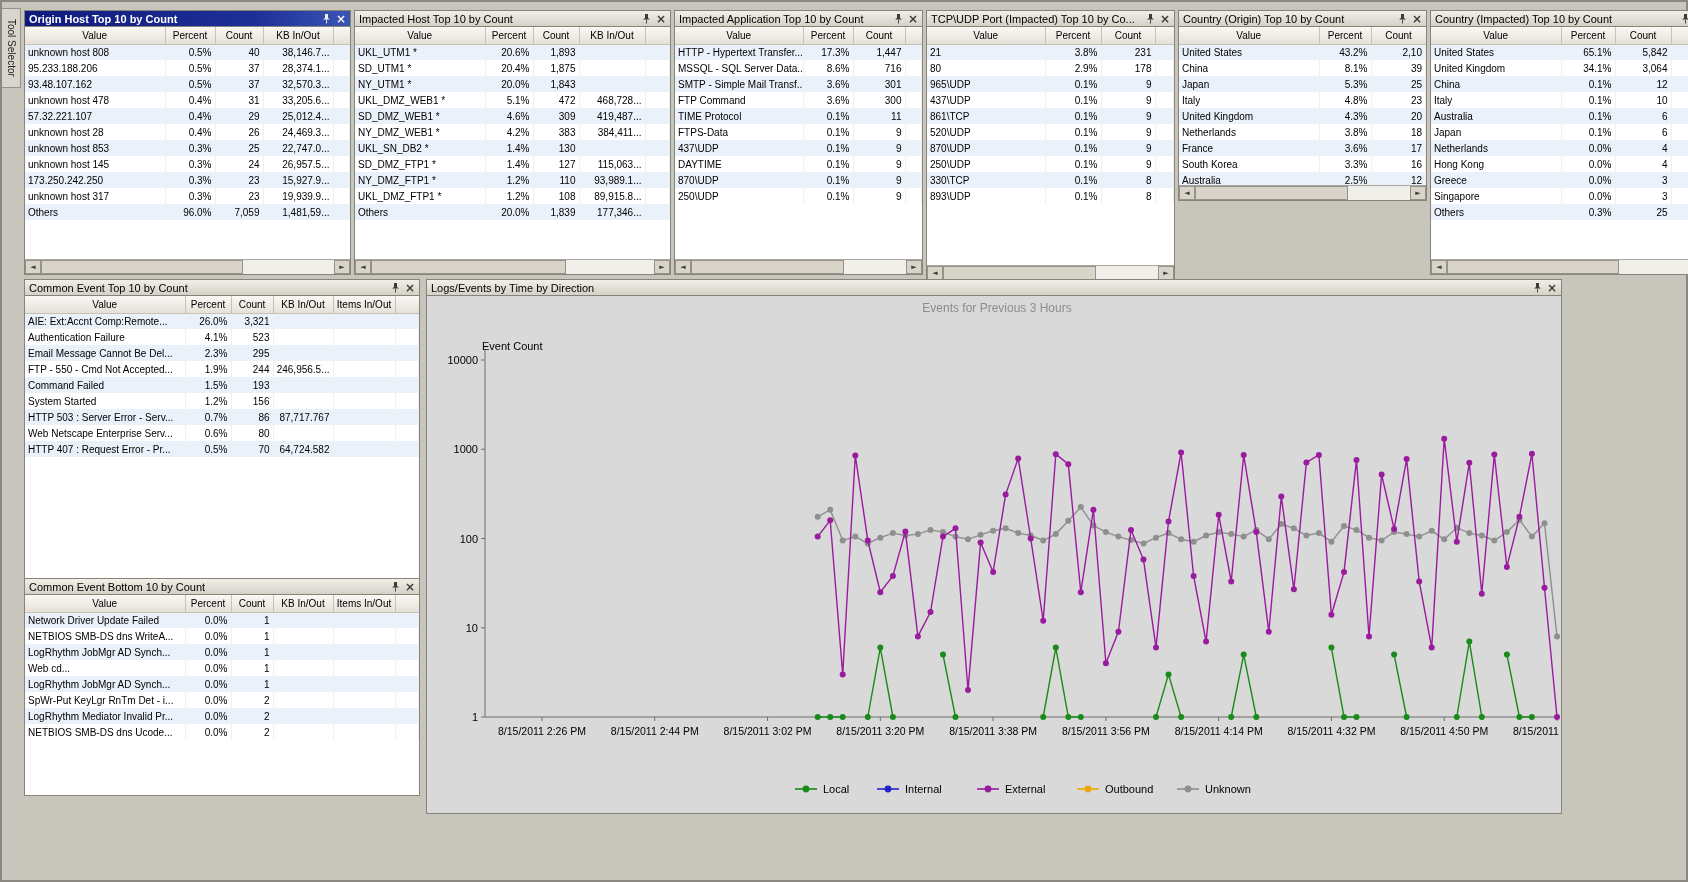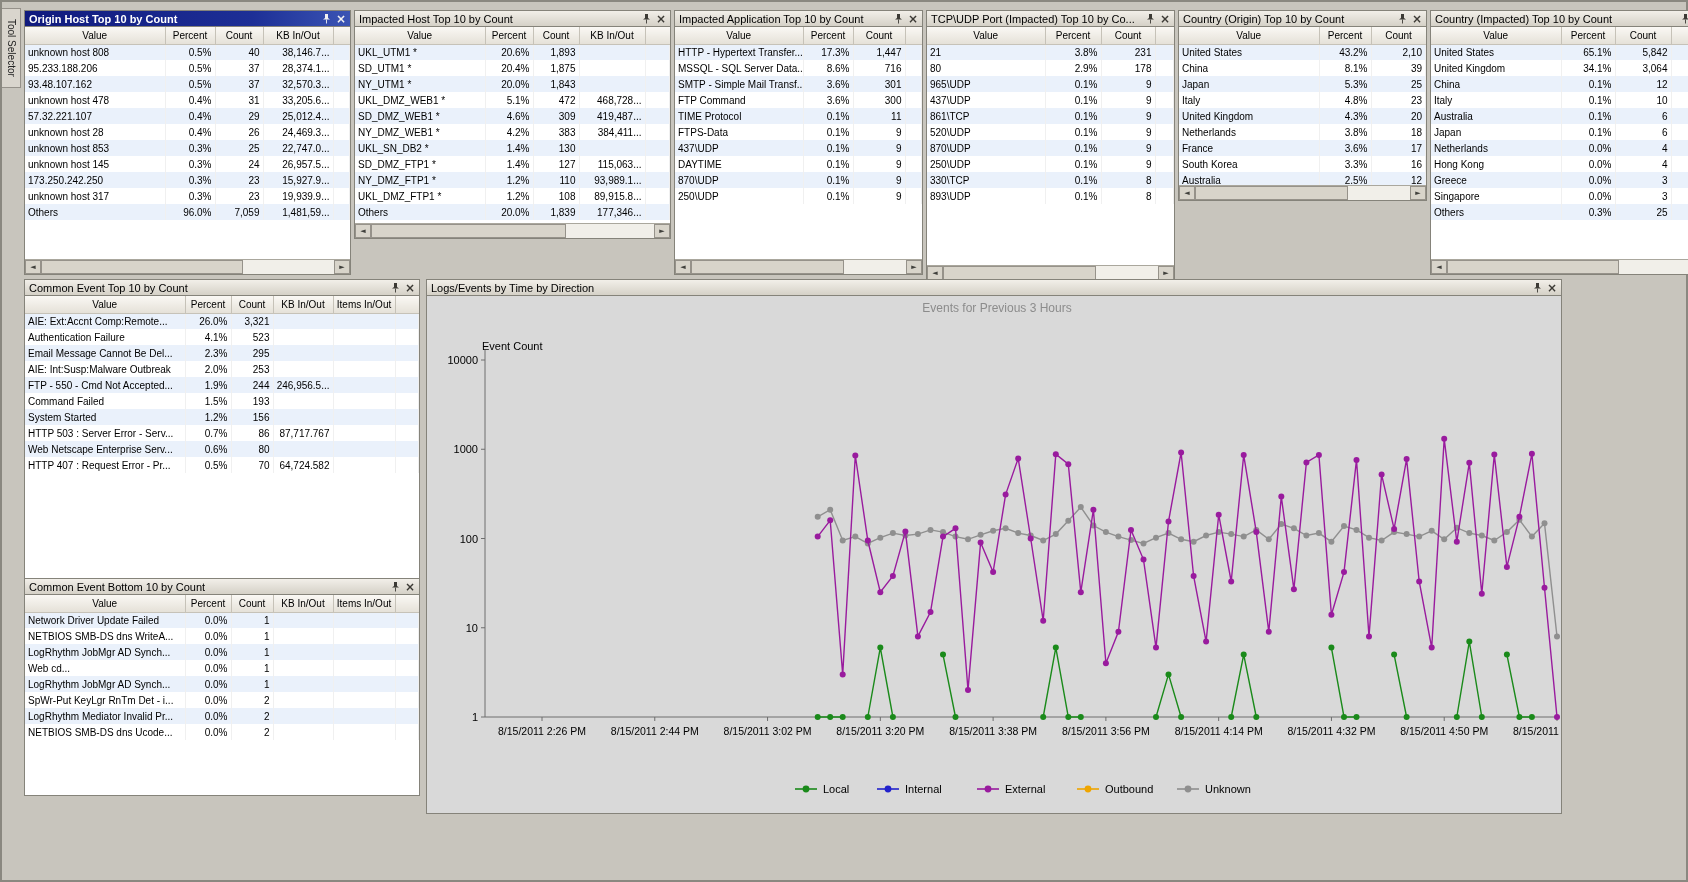--- a/index.html
+++ b/index.html
@@ -157,21 +157,21 @@
         </table>
     </div>
     <div class="hscroll">
       <div class="sb-btn">◄</div>
       <div class="sb-thumb" style="width:62%"></div>
       <div class="sb-spacer"></div>
       <div class="sb-btn">►</div>
     </div>
   </div>
 
-  <div class="panel" style="left:352px;top:8px;width:317px;height:229px">
+  <div class="panel" style="left:352px;top:8px;width:317px;height:265px">
     <div class="titlebar">
       <span class="title">Impacted Host Top 10 by Count</span>
       <span class="icon">
           <svg width="9" height="10" viewBox="0 0 9 10">
             <path d="M3 0h3v4l2 1.5H1L3 4Z" fill="currentColor"></path>
             <rect x="4.1" y="5.5" width="0.9" height="4" fill="currentColor"></rect>
           </svg>
         </span>
       <span class="icon close">×</span>
     </div>
@@ -721,28 +721,20 @@
               <td class="num">4.1%</td>
               <td class="num">523</td>
               <td class="num"></td>
               <td class="num"></td>
               <td></td>
             </tr>
             <tr>
               <td>Email Message Cannot Be Del...</td>
               <td class="num">2.3%</td>
               <td class="num">295</td>
-              <td class="num"></td>
-              <td class="num"></td>
-              <td></td>
-            </tr>
-            <tr>
-              <td>AIE: Int:Susp:Malware Outbreak</td>
-              <td class="num">2.0%</td>
-              <td class="num">253</td>
               <td class="num"></td>
               <td class="num"></td>
               <td></td>
             </tr>
             <tr>
               <td>FTP - 550 - Cmd Not Accepted...</td>
               <td class="num">1.9%</td>
               <td class="num">244</td>
               <td class="num">246,956.5...</td>
               <td class="num"></td>

